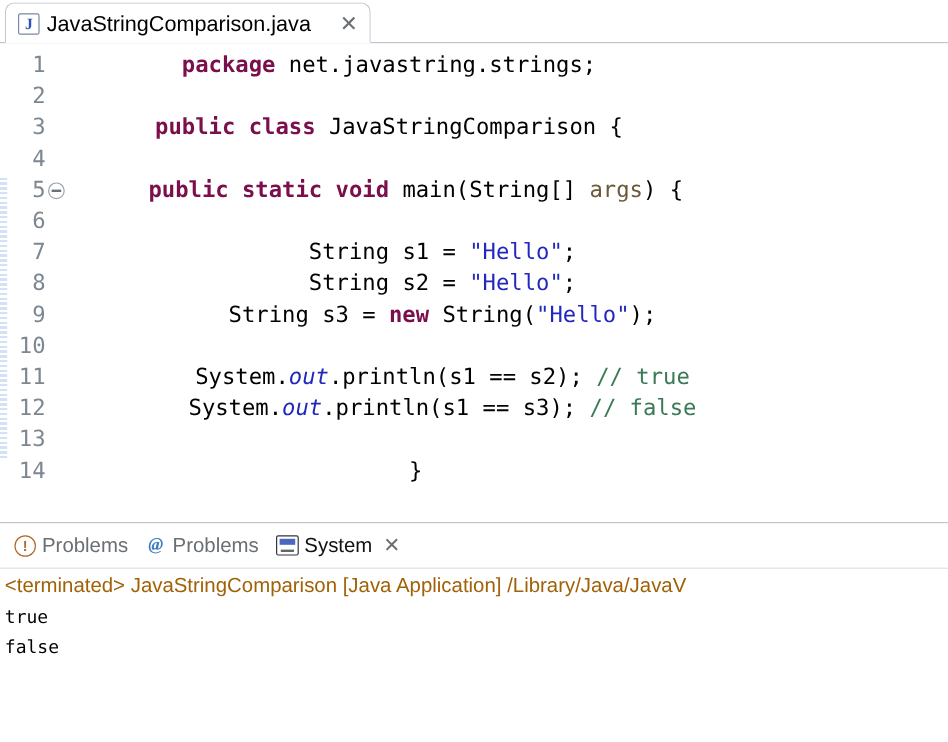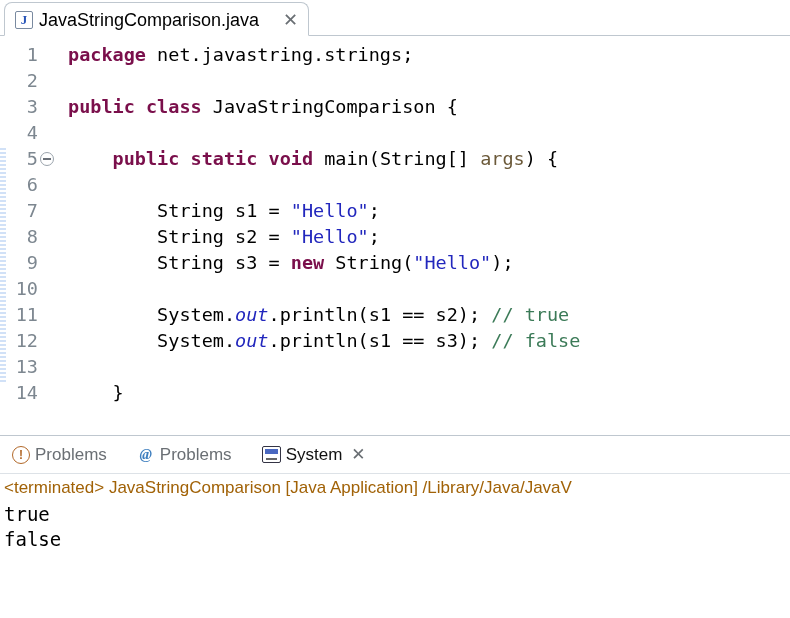--- a/index.html
+++ b/index.html
@@ -99,32 +99,33 @@
     top: 112px; 
     height: 234px; 
     background: repeating-linear-gradient(
       0deg,
       #d1e1f7 0px, #d1e1f7 2px, #ffffff 2px, #ffffff 4px
     );
   }
   .code {
     padding: 6px 0 6px 20px;
     white-space: pre;
+    text-align: center;
   }
   .kw { color: #7a0f4b; font-weight: bold; }
   .str { color: #2227bd; }
   .static-field { color: #2227bd; font-style: italic; }
   .comment { color: #3b7a57; }
   .param { color: #6b5939; }
 
   
   .views-tabbar {
     display: flex;
     align-items: center;
-    gap: 18px;
+    gap: 2px;
     height: 38px;
     padding: 0 6px;
     font-size: 17px;
     color: #6a6f74;
     border-bottom: 1px solid #dde2e7;
   }
   .view-tab {
     display: flex;
     align-items: center;
     gap: 5px;
@@ -200,21 +201,21 @@
     font-size: 17px;
   }
   .console-status {
     color: #a16207;
     font-family: "Helvetica Neue", Arial, sans-serif;
     white-space: nowrap;
     overflow: hidden;
   }
   .console-output {
     font-family: Menlo, Consolas, monospace;
-    font-size: 19px;
+    font-size: 15px;
     line-height: 25px;
     white-space: pre;
     padding-top: 4px;
   }
 </style>
 </head>
 <body>
 
 <div class="editor-tabbar">
   <div class="editor-tab">

